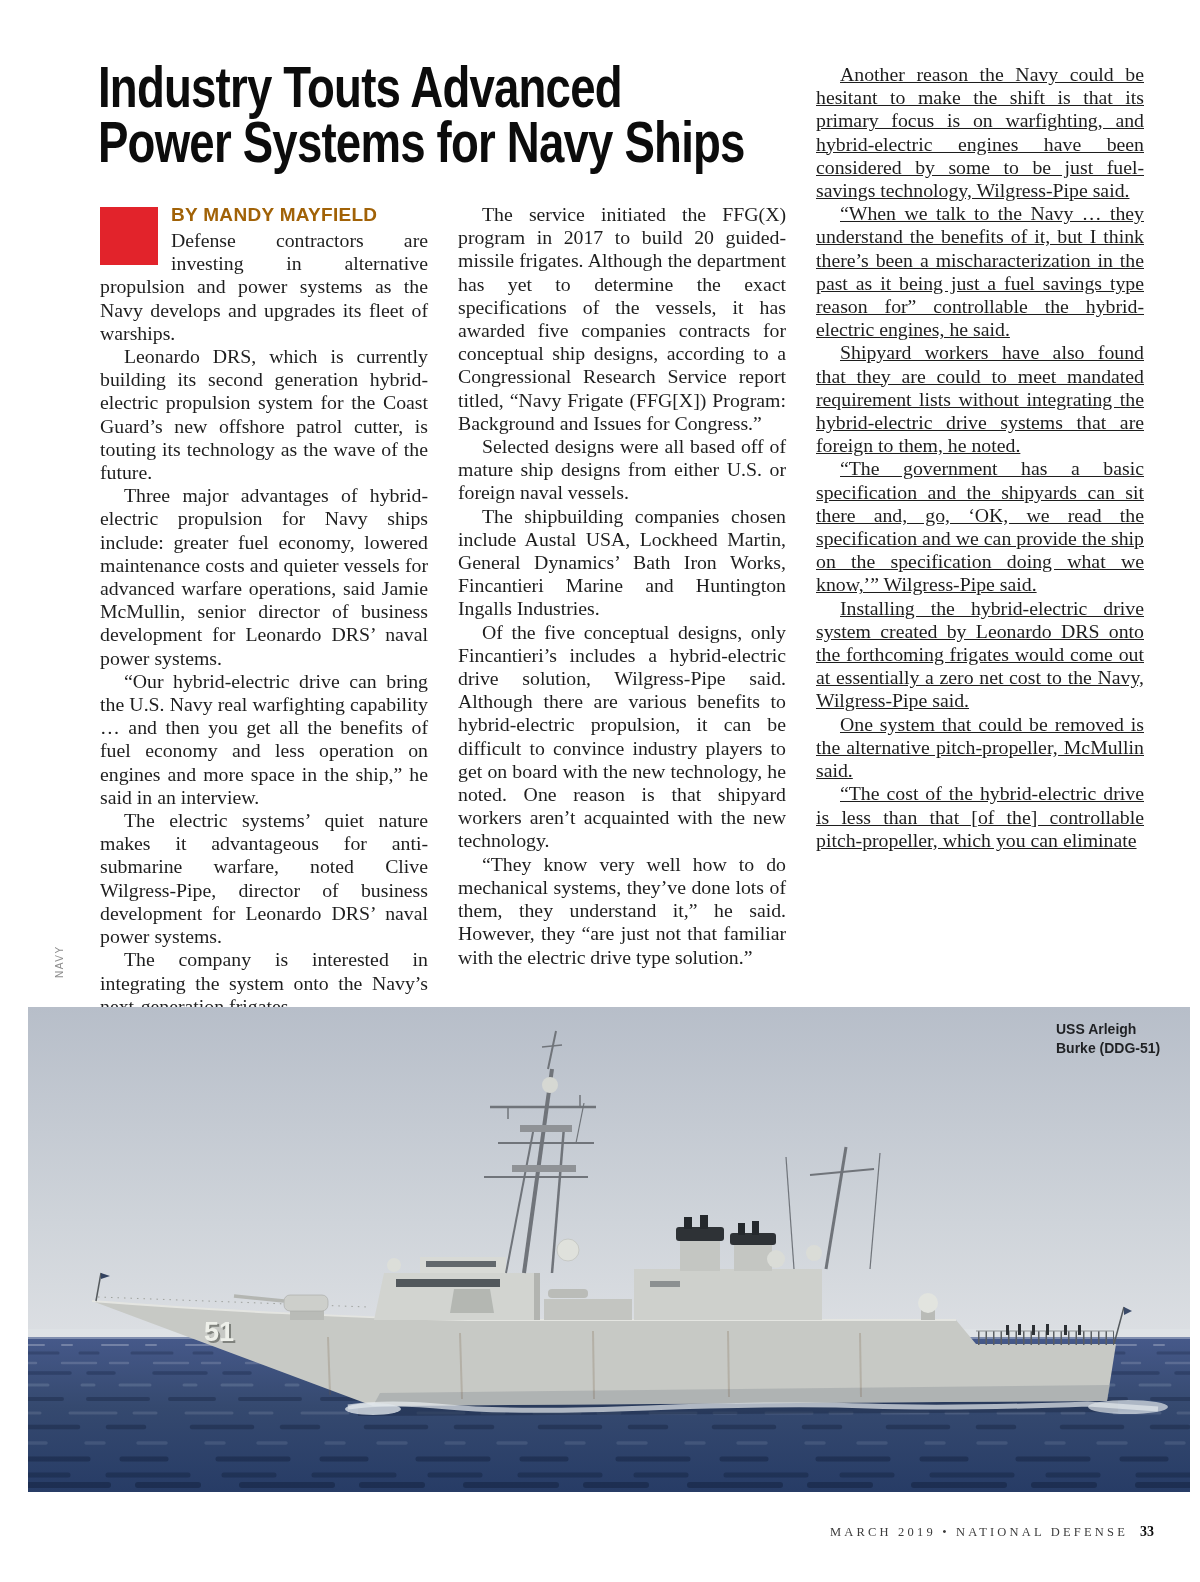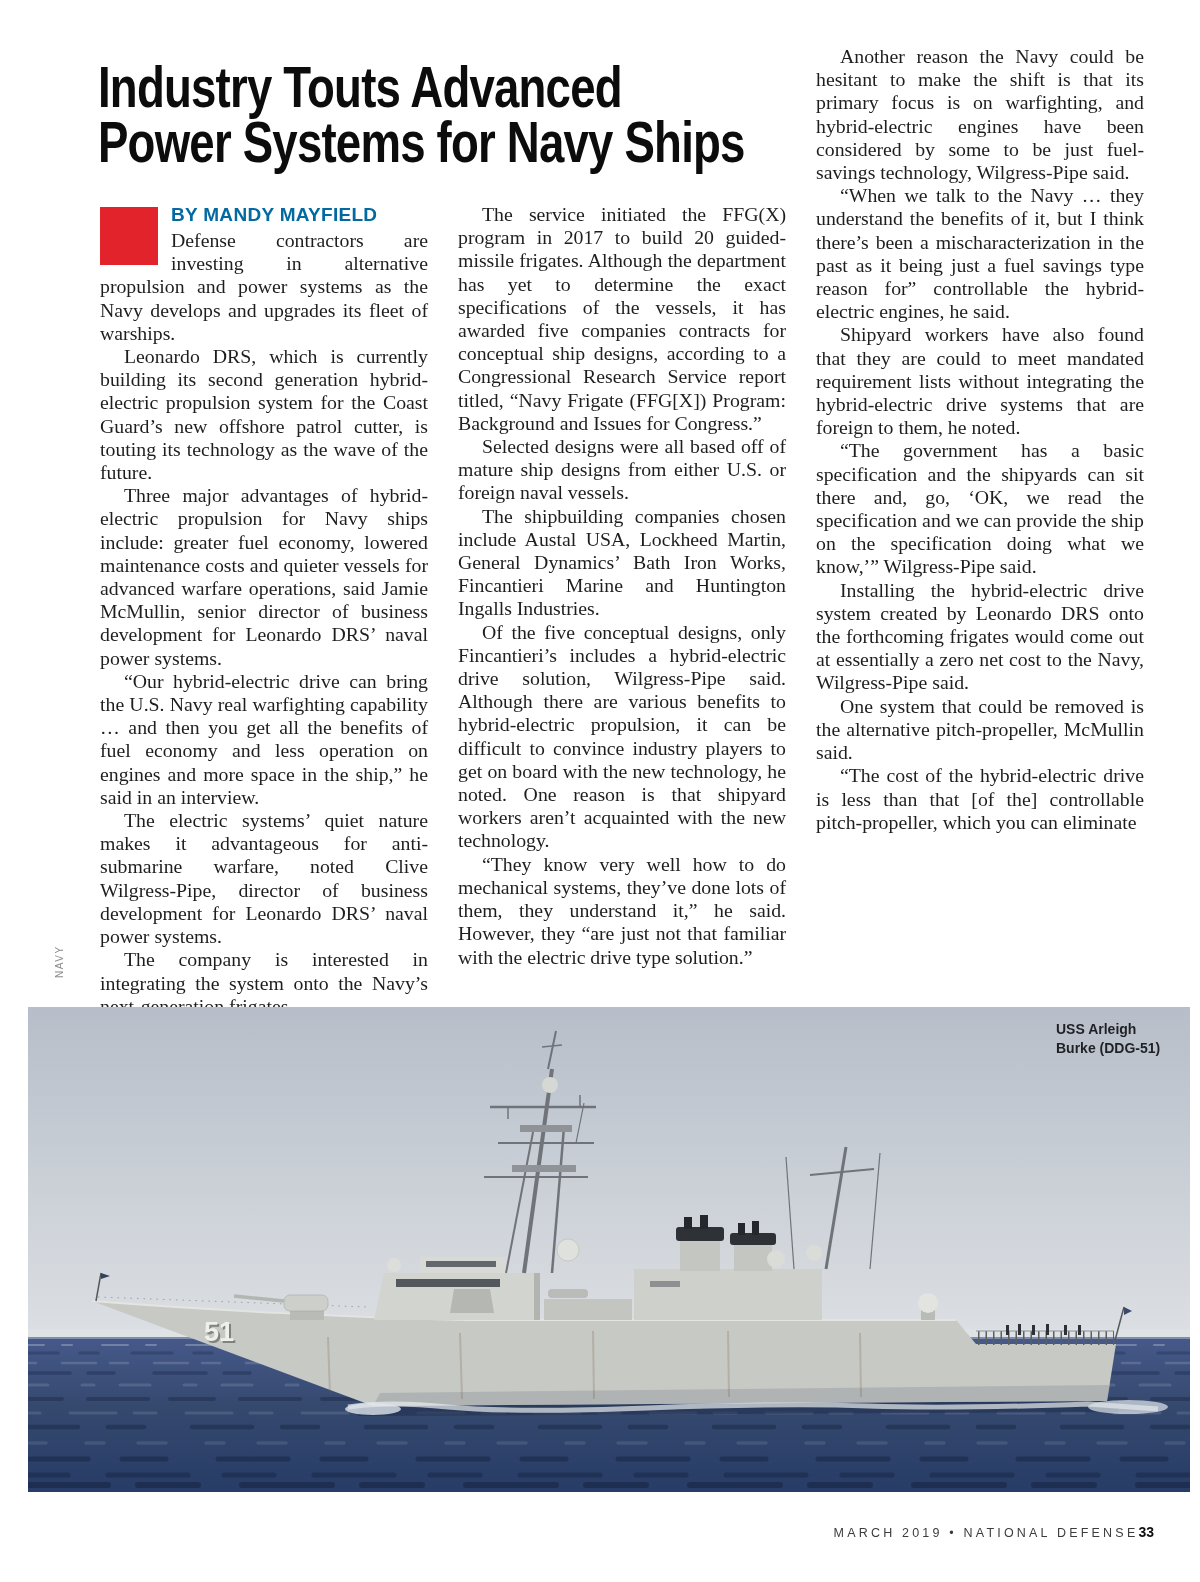--- a/index.html
+++ b/index.html
@@ -9,34 +9,34 @@
   .title{position:absolute;left:70px;top:60px;width:940px;margin:0;
          font-family:"Liberation Sans",sans-serif;font-weight:700;font-size:57px;
          line-height:55px;letter-spacing:-1px;color:#0c0c0c;white-space:nowrap;
          transform:scaleX(0.8);transform-origin:0 0;}
   .col{position:absolute;width:328px;font-size:19.8px;line-height:23.2px;
        text-align:justify;hyphens:auto;-webkit-hyphens:auto;color:#1e1e1e;}
   .col p{margin:0;text-indent:24px;}
   .col p.no-indent{text-indent:0;}
   .col1{left:72px;top:203px;}
   .col2{left:430px;top:203px;font-family:Liberation Serif, serif;}
-  .col3{left:788px;top:45px;}
+  .col3{left:788px;top:63px;text-decoration:underline;}
   .kicker{float:left;width:58px;height:58px;background:#e2232b;margin:4px 13px 3px 0;}
   .byline{font-family:"Liberation Sans",sans-serif;font-weight:700;font-size:19px;
-          line-height:24px;letter-spacing:0.3px;color:#0369a1;margin-bottom:2px;}
+          line-height:24px;letter-spacing:0.3px;color:#a16207;margin-bottom:2px;}
   .photo{position:absolute;left:0;top:1007px;width:1162px;height:485px;}
   .photo svg{display:block;width:1162px;height:485px;}
   .caption{position:absolute;left:1028px;top:13px;width:120px;
            font-family:"Liberation Sans",sans-serif;font-weight:700;font-size:14px;
            line-height:19px;color:#1f2124;}
   .credit{position:absolute;left:26px;top:978px;transform:rotate(-90deg);
           transform-origin:0 0;font-family:"Liberation Sans",sans-serif;font-size:10px;
           letter-spacing:1.6px;color:#8b8b8b;}
-  .footer{position:absolute;top:1524px;right:74px;display:flex;align-items:baseline;gap:0;
-          font-family:Liberation Sans, sans-serif;}
+  .footer{position:absolute;top:1524px;right:74px;display:flex;align-items:baseline;gap:12px;
+          font-family:Liberation Serif, serif;}
   .footer .ft-text{font-size:12.5px;letter-spacing:3.2px;color:#3c3c3c;}
   .footer .ft-page{font-size:14px;font-weight:700;color:#0e0e0e;letter-spacing:0;}
 </style>
 </head>
 <body>
 
 <div class="page">
 
   <div class="edge-line"></div>
 

